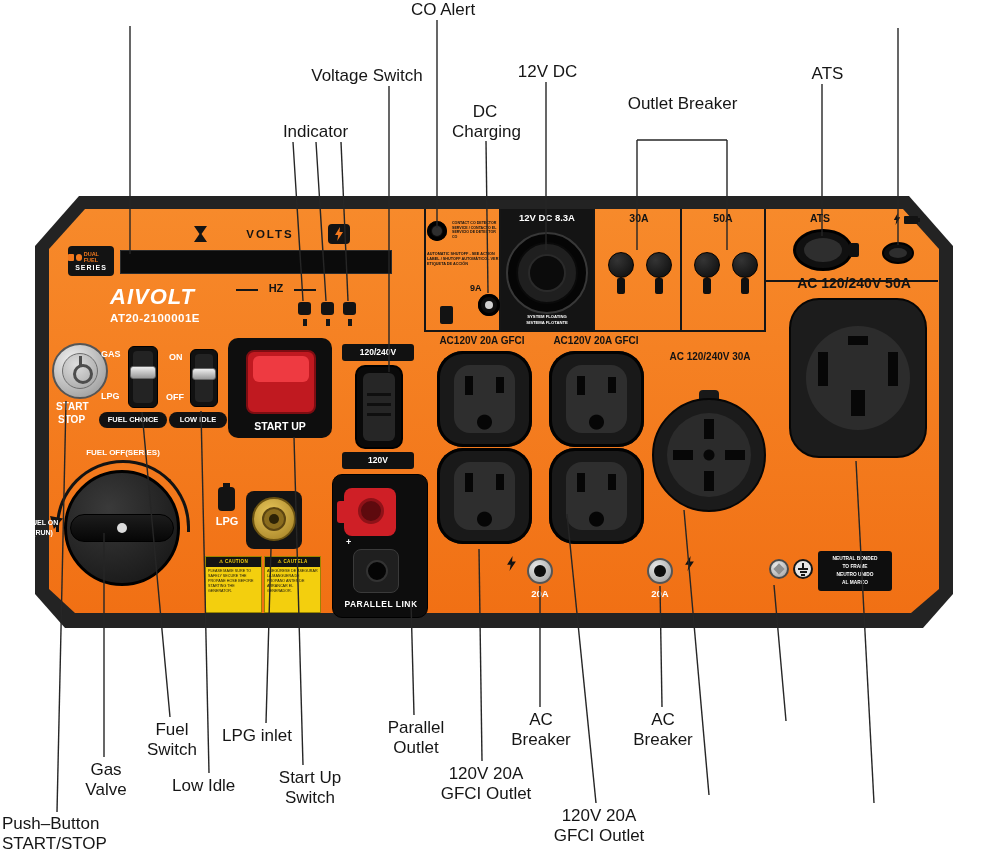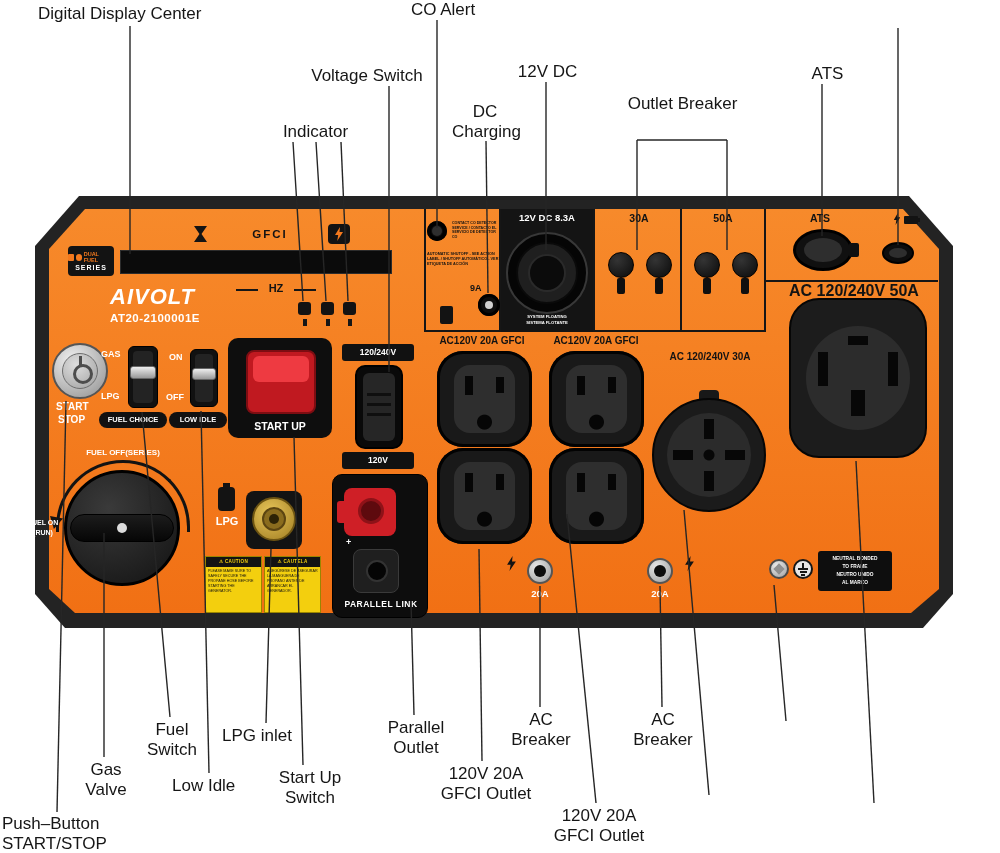--- a/index.html
+++ b/index.html
@@ -78,21 +78,21 @@
   <div class="a" style="left:68px;top:246px;width:46px;height:30px;background:#131313;border-radius:4px;display:flex;flex-direction:column;align-items:center;justify-content:center;gap:1px">
     <div style="display:flex;gap:2px;align-items:center">
       <div style="width:6px;height:7px;background:#f4791d;border-radius:1px"></div>
       <div style="width:6px;height:7px;background:#f4791d;border-radius:3px"></div>
       <span class="t" style="font-size:5.5px;color:#f4791d">DUAL FUEL</span>
     </div>
     <div class="t w" style="font-size:7px;letter-spacing:1px">SERIES</div>
   </div>
 
   <div class="a hg" style="left:194px;top:226px;width:13px;height:16px"></div>
-  <div class="a t k ctr" style="left:238px;top:228px;width:64px;font-size:11.5px;letter-spacing:2px">GFCI</div>
+  <div class="a t k ctr" style="left:238px;top:228px;width:64px;font-size:11.5px;letter-spacing:2px">VOLTS</div>
   <div class="a" style="left:328px;top:224px;width:22px;height:20px;background:#131313;border-radius:4px">
     <div class="a bolt" style="left:6px;top:3px;width:10px;height:14px;background:#f4791d"></div>
   </div>
   <div class="a" style="left:120px;top:250px;width:272px;height:24px;background:#0b0b0b;border:1px solid #2c2c2c"></div>
 
   <div class="a div-line" style="left:236px;top:289px;width:22px;height:2px"></div>
   <div class="a t k ctr" style="left:260px;top:282px;width:32px;font-size:11px">HZ</div>
   <div class="a div-line" style="left:294px;top:289px;width:22px;height:2px"></div>
 
   <div class="a" style="left:298px;top:302px;width:13px;height:13px;background:#131313;border-radius:3px"></div>
@@ -151,21 +151,21 @@
     <div class="a" style="left:8px;top:6px;width:38px;height:24px;border-radius:50%;background:#2e2e2e"></div>
   </div>
   <div class="a" style="left:849px;top:243px;width:10px;height:14px;background:#101010;border-radius:2px"></div>
   <div class="a bolt" style="left:893px;top:213px;width:8px;height:12px"></div>
   <div class="a" style="left:904px;top:216px;width:14px;height:8px;background:#131313;border-radius:1px"></div>
   <div class="a" style="left:918px;top:218px;width:2px;height:4px;background:#131313"></div>
   <div class="a" style="left:882px;top:242px;width:32px;height:22px;border-radius:50%;background:#0d0d0d;border:2px solid #000">
     <div class="a" style="left:5px;top:4px;width:18px;height:10px;border-radius:50%;background:#2e2e2e"></div>
   </div>
 
-  <div class="a t k ctr" style="left:772px;top:282px;width:164px;font-size:16px">AC 120/240V 50A</div>
+  <div class="a t k ctr" style="left:772px;top:275px;width:164px;font-size:14px">AC 120/240V 50A</div>
   <div class="a" style="left:789px;top:298px;width:138px;height:160px;background:#1c1c1c;border:2px solid #060606;border-radius:30px">
     <div class="a fifty-face" style="left:15px;top:26px;width:104px;height:104px"></div>
   </div>
 
   <div class="a" style="left:52px;top:343px;width:56px;height:56px;border-radius:50%;background:radial-gradient(circle at 35% 30%,#f0f0f0,#8e8e8e);border:2px solid #555"></div>
   <div class="a pwr" style="left:62px;top:353px;width:36px;height:36px"></div>
   <div class="a t w" style="left:56px;top:401px;width:48px;font-size:10px">START</div>
   <div class="a t w" style="left:58px;top:414px;width:44px;font-size:10px">STOP</div>
 
   <div class="a t w" style="left:101px;top:349px;width:26px;font-size:9px">GAS</div>
@@ -311,21 +311,20 @@
       <line x1="540" y1="707" x2="540" y2="586"></line>
       <line x1="482" y1="761" x2="479" y2="549"></line>
       <line x1="662" y1="707" x2="660" y2="586"></line>
       <line x1="596" y1="803" x2="567" y2="514"></line>
       <line x1="709" y1="795" x2="684" y2="510"></line>
       <line x1="786" y1="721" x2="774" y2="585"></line>
       <line x1="874" y1="803" x2="856" y2="461"></line>
     </g>
   </svg>
 
-  <div class="callout" style="left:38px;top:4px;width:210px">Digital Display Center</div>
   <div class="callout ctr" style="left:398px;top:0;width:90px">CO Alert</div>
   <div class="callout ctr" style="left:297px;top:66px;width:140px">Voltage Switch</div>
   <div class="callout ctr" style="left:510px;top:62px;width:75px">12V DC</div>
   <div class="callout ctr" style="left:805px;top:64px;width:45px">ATS</div>
   <div class="callout ctr" style="left:273px;top:122px;width:85px">Indicator</div>
   <div class="callout ctr" style="left:452px;top:102px;width:66px">DC Charging</div>
   <div class="callout ctr" style="left:610px;top:94px;width:145px">Outlet Breaker</div>
   <div class="callout" style="left:2px;top:814px;width:122px">Push–Button START/STOP</div>
   <div class="callout ctr" style="left:75px;top:760px;width:62px">Gas Valve</div>
   <div class="callout ctr" style="left:138px;top:720px;width:68px">Fuel Switch</div>

